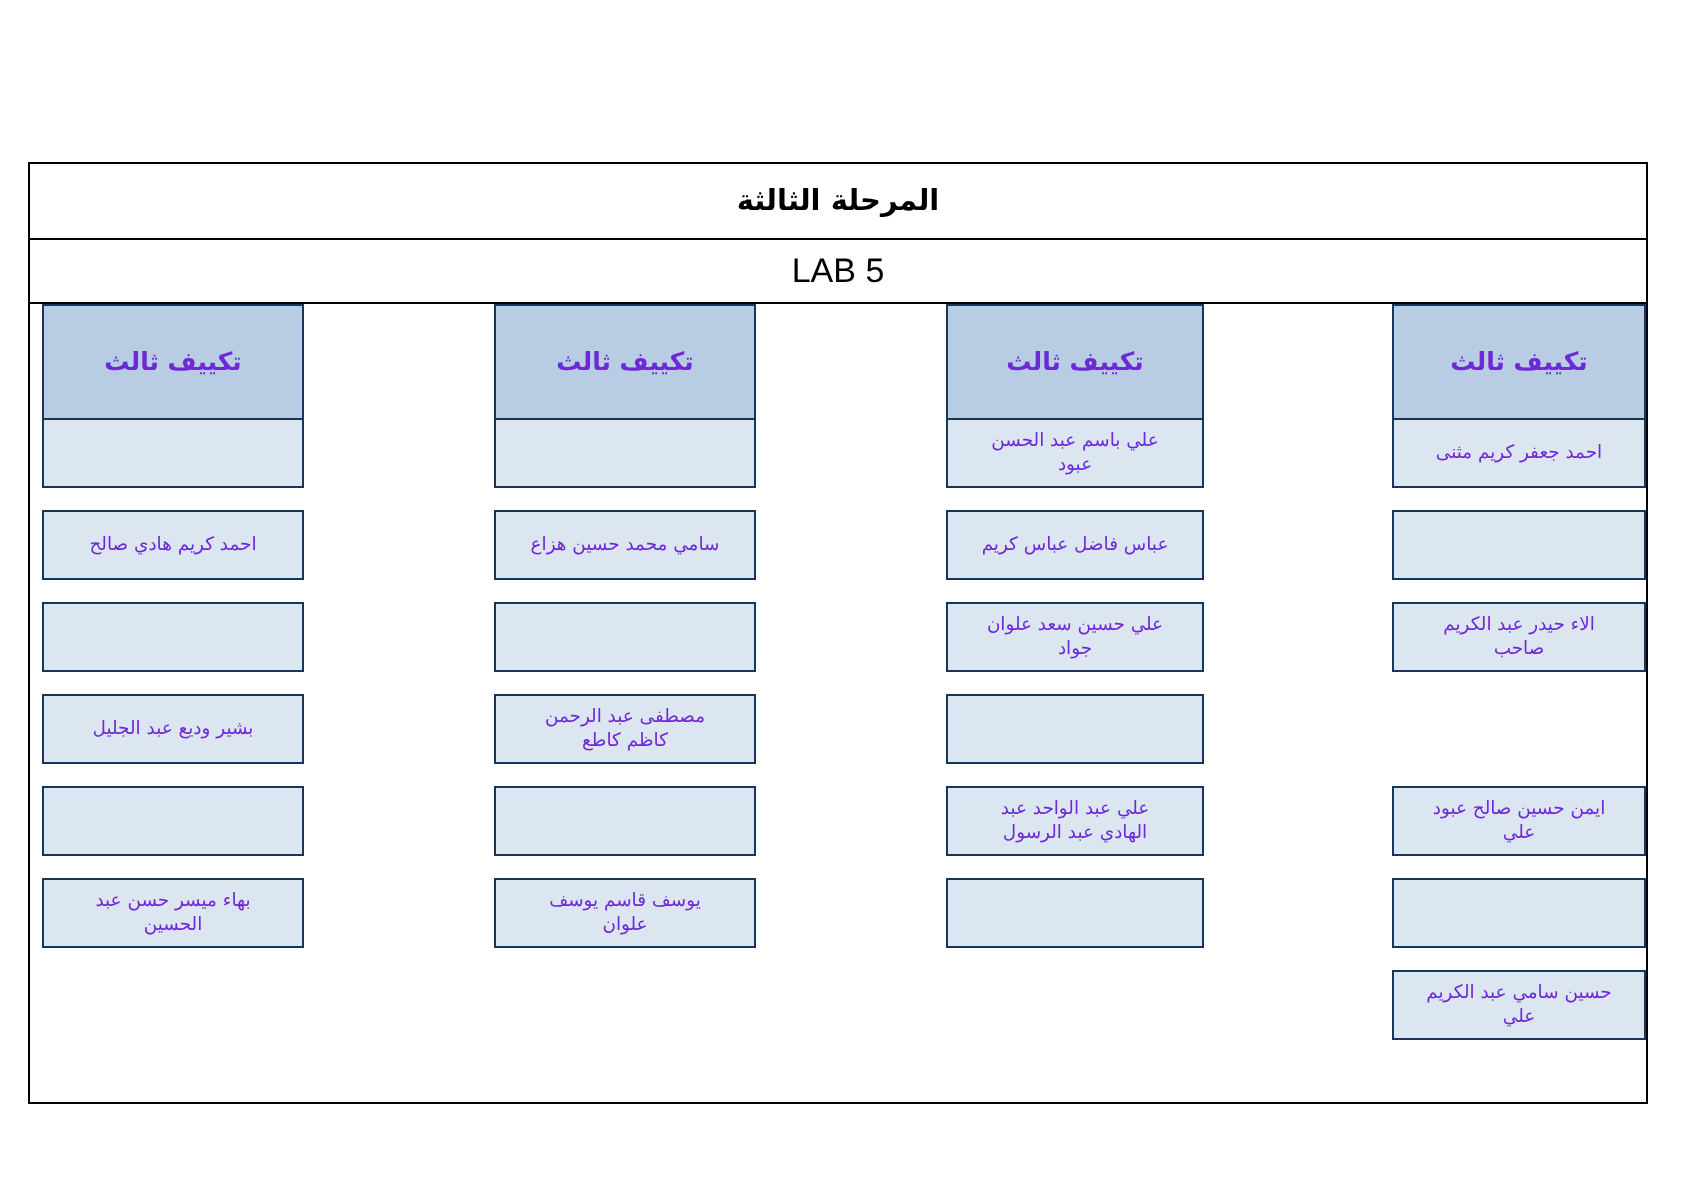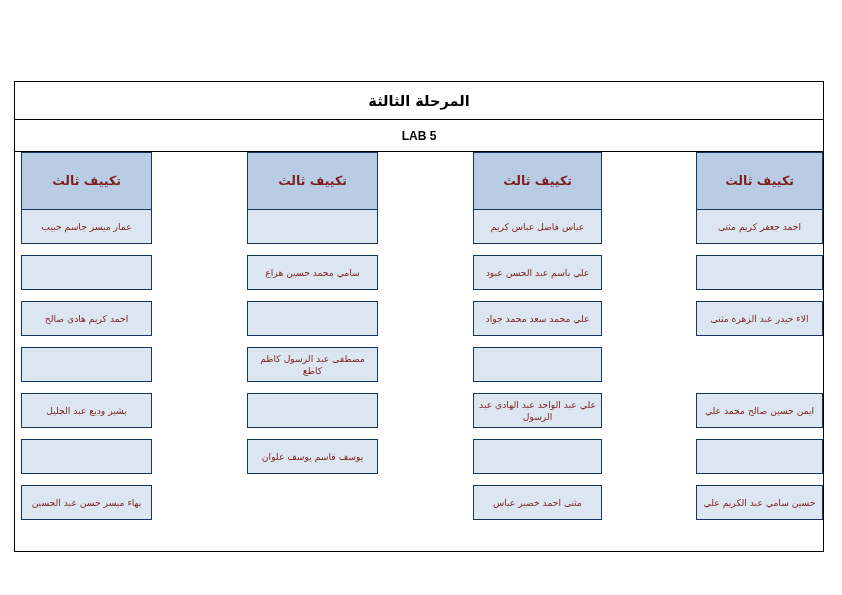--- a/index.html
+++ b/index.html
@@ -47,22 +47,22 @@
   }
   .lab-row {
     height: 32px;
     border-bottom: 1.5px solid #000000;
     display: flex;
     align-items: center;
     justify-content: center;
     box-sizing: border-box;
   }
   .lab-row .lab-text {
-    font-size: 12px;
-    font-weight: 700;
+    font-size: 17px;
+    font-weight: 400;
     font-family: "Liberation Sans", "DejaVu Sans", sans-serif;
   }
 
   
   .grid {
     position: relative;
     height: 398px;
     box-sizing: border-box;
   }
   .col {
@@ -81,22 +81,22 @@
     background: #dce6f1;
     margin-bottom: 11px;
     height: 35px;
     display: flex;
     align-items: center;
     justify-content: center;
     text-align: center;
     direction: rtl;
     font-size: 9.2px;
     line-height: 1.28;
-    padding: 1px 3px;
-    color: #7f1d1d;
+    padding: 1px 14px;
+    color: #6d28d9;
   }
   .cell.head {
     background: #b8cce4;
     height: 57px;
     font-size: 12.5px;
     font-weight: 700;
     margin-bottom: 0;
     border-bottom: none;
   }
   .cell.first-name {
@@ -121,56 +121,54 @@
     </div>
 
     <div class="lab-row">
       <span class="lab-text">LAB 5</span>
     </div>
 
     <div class="grid">
 
       <div class="col col-0">
         <div class="cell head">تكييف ثالث</div>
-        <div class="cell first-name">عمار ميسر جاسم حبيب</div>
         <div class="cell blank"></div>
         <div class="cell">احمد كريم هادي صالح</div>
         <div class="cell blank"></div>
         <div class="cell">بشير وديع عبد الجليل</div>
         <div class="cell blank"></div>
         <div class="cell">بهاء ميسر حسن عبد الحسين</div>
       </div>
 
       <div class="col col-1">
         <div class="cell head">تكييف ثالث</div>
         <div class="cell blank"></div>
         <div class="cell">سامي محمد حسين هزاع</div>
         <div class="cell blank"></div>
-        <div class="cell">مصطفى عبد الرسول كاظم كاطع</div>
+        <div class="cell">مصطفى عبد الرحمن كاظم كاطع</div>
         <div class="cell blank"></div>
         <div class="cell">يوسف قاسم يوسف علوان</div>
       </div>
 
       <div class="col col-2">
         <div class="cell head">تكييف ثالث</div>
+        <div class="cell">علي باسم عبد الحسن عبود</div>
         <div class="cell first-name">عباس فاضل عباس كريم</div>
-        <div class="cell">علي باسم عبد الحسن عبود</div>
-        <div class="cell">علي محمد سعد محمد جواد</div>
+        <div class="cell">علي حسين سعد علوان جواد</div>
         <div class="cell blank"></div>
         <div class="cell">علي عبد الواحد عبد الهادي عبد الرسول</div>
         <div class="cell blank"></div>
-        <div class="cell">مثنى احمد خضير عباس</div>
       </div>
 
       <div class="col col-3">
         <div class="cell head">تكييف ثالث</div>
         <div class="cell first-name">احمد جعفر كريم مثنى</div>
         <div class="cell blank"></div>
-        <div class="cell">الاء حيدر عبد الزهره مثنى</div>
+        <div class="cell">الاء حيدر عبد الكريم صاحب</div>
         <div class="cell empty-slot"></div>
-        <div class="cell">ايمن حسين صالح محمد علي</div>
+        <div class="cell">ايمن حسين صالح عبود علي</div>
         <div class="cell blank"></div>
         <div class="cell">حسين سامي عبد الكريم علي</div>
       </div>
 
     </div>
   </div>
 </div>
 
 </body></html>

